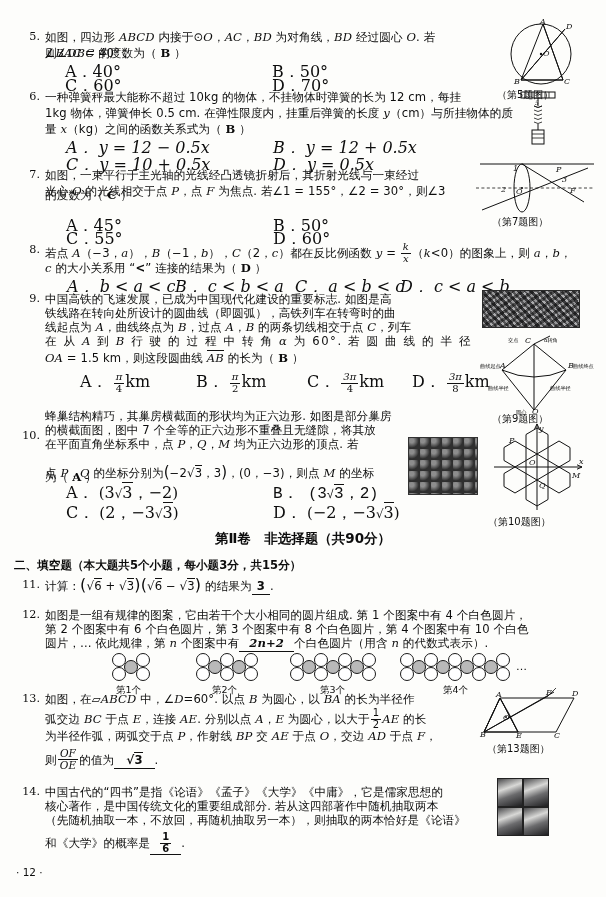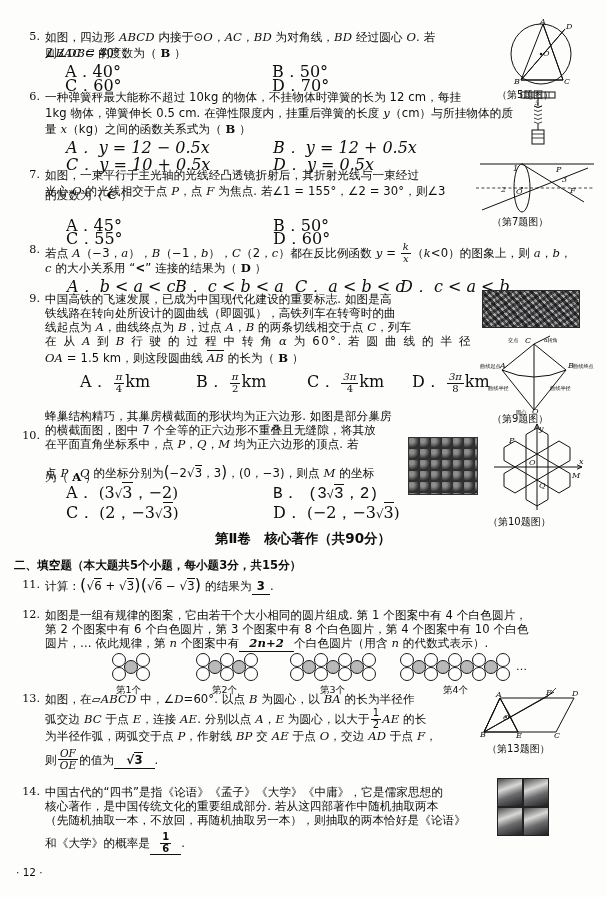--- a/index.html
+++ b/index.html
@@ -278,21 +278,21 @@
       <text class="lbl" x="57" y="3">y</text>
       <text class="lbl" x="97" y="36">x</text>
       <text class="lbl" x="47" y="37">O</text>
       <text class="lbl" x="27" y="15">P</text>
       <text class="lbl" x="57" y="60">Q</text>
       <text class="lbl" x="90" y="50">M</text>
     </svg>
   </div>
   <div class="cap" style="left:488px;top:515px;">（第10题图）</div>
 
-  <div class="sect" style="top:530px;">第Ⅱ卷　核心著作（共90分）</div>
+  <div class="sect" style="top:530px;">第Ⅱ卷　非选择题（共90分）</div>
   <div class="sub" style="left:14px;top:558px;">二、填空题（本大题共5个小题，每小题3分，共15分）</div>
 
   <div class="num" style="left:8px;top:578px;width:32px;">11.</div>
   <div class="q cn" style="left:45px;top:577px;">
     计算：<span style="font-size:16px;">(</span><span class="sq"><span class="rad">√</span><span style="border-top:1px solid #111;">6</span></span>&nbsp;+&nbsp;<span class="sq"><span class="rad">√</span><span style="border-top:1px solid #111;">3</span></span><span style="font-size:16px;">)</span><span style="font-size:16px;">(</span><span class="sq"><span class="rad">√</span><span style="border-top:1px solid #111;">6</span></span>&nbsp;−&nbsp;<span class="sq"><span class="rad">√</span><span style="border-top:1px solid #111;">3</span></span><span style="font-size:16px;">)</span> 的结果为<span class="blank">3</span>.
   </div>
 
   <div class="num" style="left:8px;top:608px;width:32px;">12.</div>
   <div class="q cn" style="left:45px;top:607px;">
     如图是一组有规律的图案，它由若干个大小相同的圆片组成. 第 1 个图案中有 4 个白色圆片，

